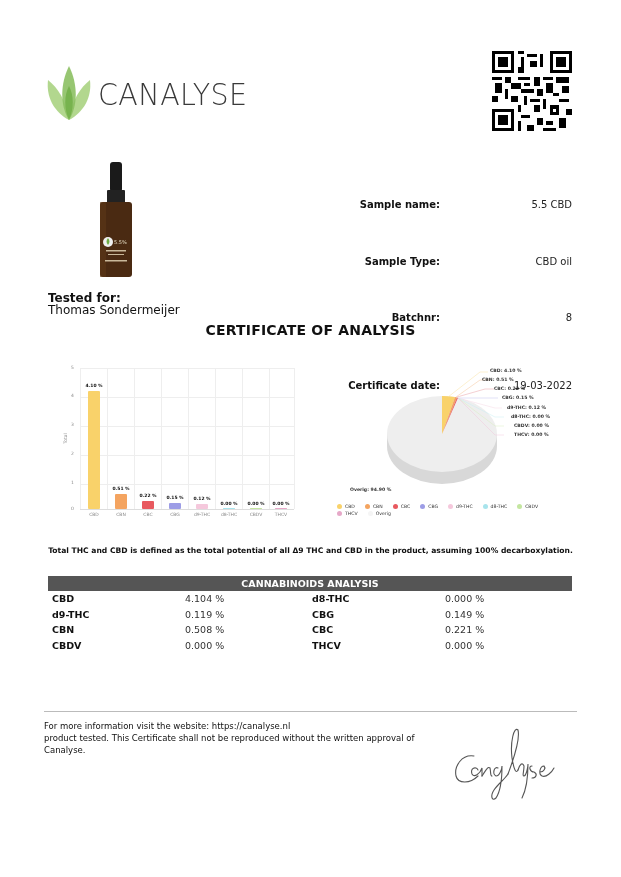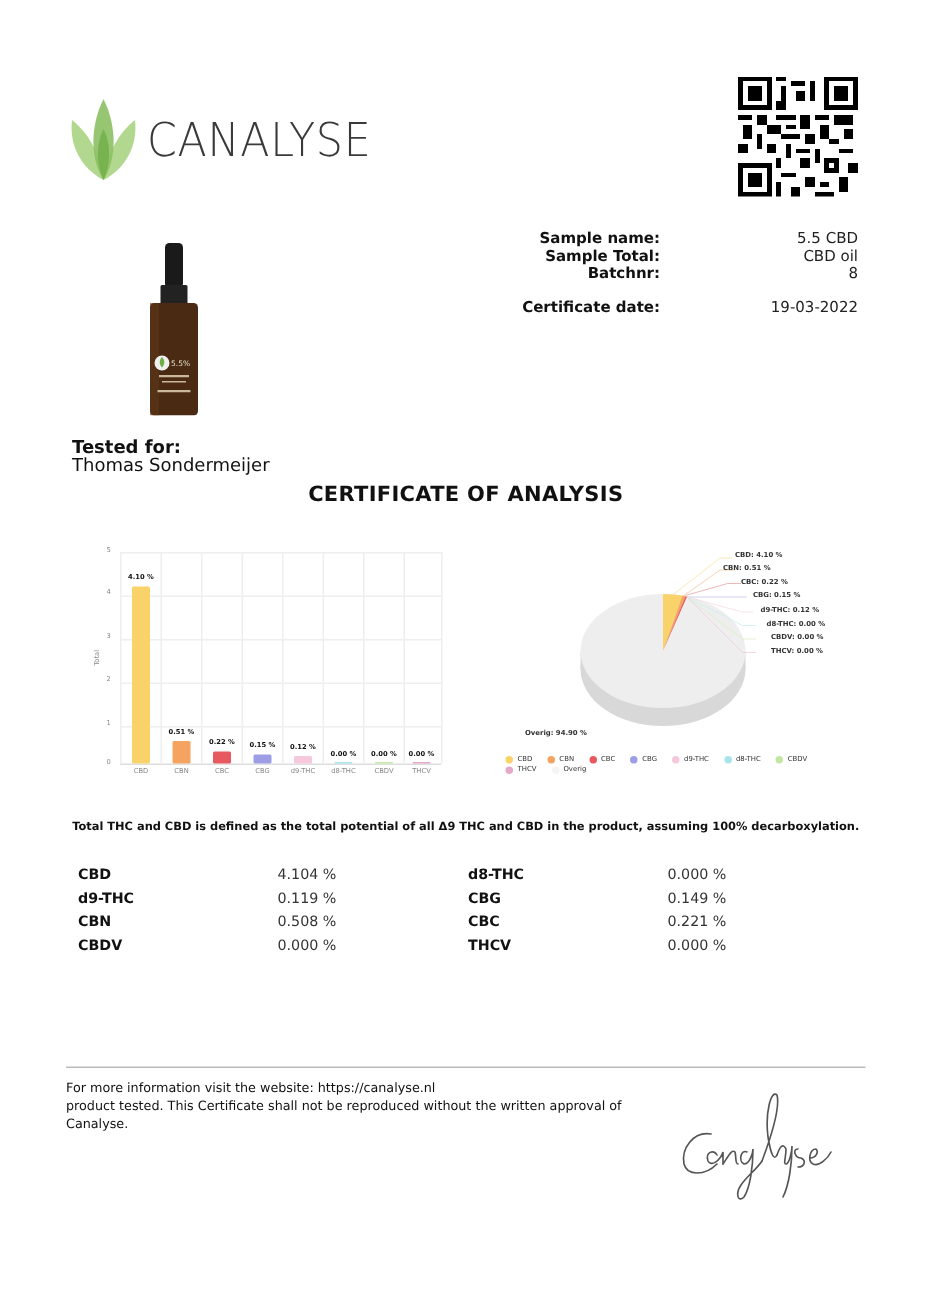--- a/index.html
+++ b/index.html
@@ -13,21 +13,21 @@
                font-weight:200; font-size:31px; letter-spacing:0.5px; color:#3a3a3a;
                -webkit-text-stroke:0; font-stretch:condensed; transform:scaleX(0.92); transform-origin:left; }
 
   
   .qr { left:492px; top:51px; width:80px; height:80px; }
 
   
   .info { left:340px; top:154px; width:232px; font-size:10px; line-height:11.5px; }
   .info-row { display:flex; justify-content:space-between;align-items:flex-end; }
   .info-label { font-weight:bold; width:100px; text-align:right; }
-  .info-value { text-align:right; color:#222; }
+  .info-value { text-align:right; color:#222;margin-top:45px; }
   .info-gap { height:11px; }
 
   
   .bottle { left:98px; top:162px; width:36px; height:115px; }
 
   .tested { left:48px; top:292px; font-size:12px; line-height:12px; }
   .tested-label { font-weight:bold; }
 
   .title { left:0; width:621px; top:322px; text-align:center; font-weight:bold; font-size:14px; letter-spacing:0.2px; }
 
@@ -128,21 +128,21 @@
     </g>
   </svg>
 </div>
 
 <div class="abs info">
   <div class="info-row">
     <span class="info-label">Sample name:</span>
     <span class="info-value">5.5 CBD</span>
   </div>
   <div class="info-row">
-    <span class="info-label">Sample Total:</span>
+    <span class="info-label">Sample Type:</span>
     <span class="info-value">CBD oil</span>
   </div>
   <div class="info-row">
     <span class="info-label">Batchnr:</span>
     <span class="info-value">8</span>
   </div>
   <div class="info-gap"></div>
   <div class="info-row">
     <span class="info-label">Certificate date:</span>
     <span class="info-value">19-03-2022</span>
@@ -295,20 +295,21 @@
     <span class="legend-item">
         <span class="legend-dot" style="background:#f5f5f5"></span>
         <span>Overig</span>
       </span>
   </div>
 </div>
 
 <div class="abs note">Total THC and CBD is defined as the total potential of all Δ9 THC and CBD in the product, assuming 100% decarboxylation.</div>
 
 <div class="abs table">
+  <div class="table-head">CANNABINOIDS ANALYSIS</div>
   <div class="trow">
     <span class="tcell-name">CBD</span>
     <span class="tcell-val">4.104 %</span>
     <span class="tcell-name">d8-THC</span>
     <span class="tcell-val">0.000 %</span>
   </div>
   <div class="trow">
     <span class="tcell-name">d9-THC</span>
     <span class="tcell-val">0.119 %</span>
     <span class="tcell-name">CBG</span>

